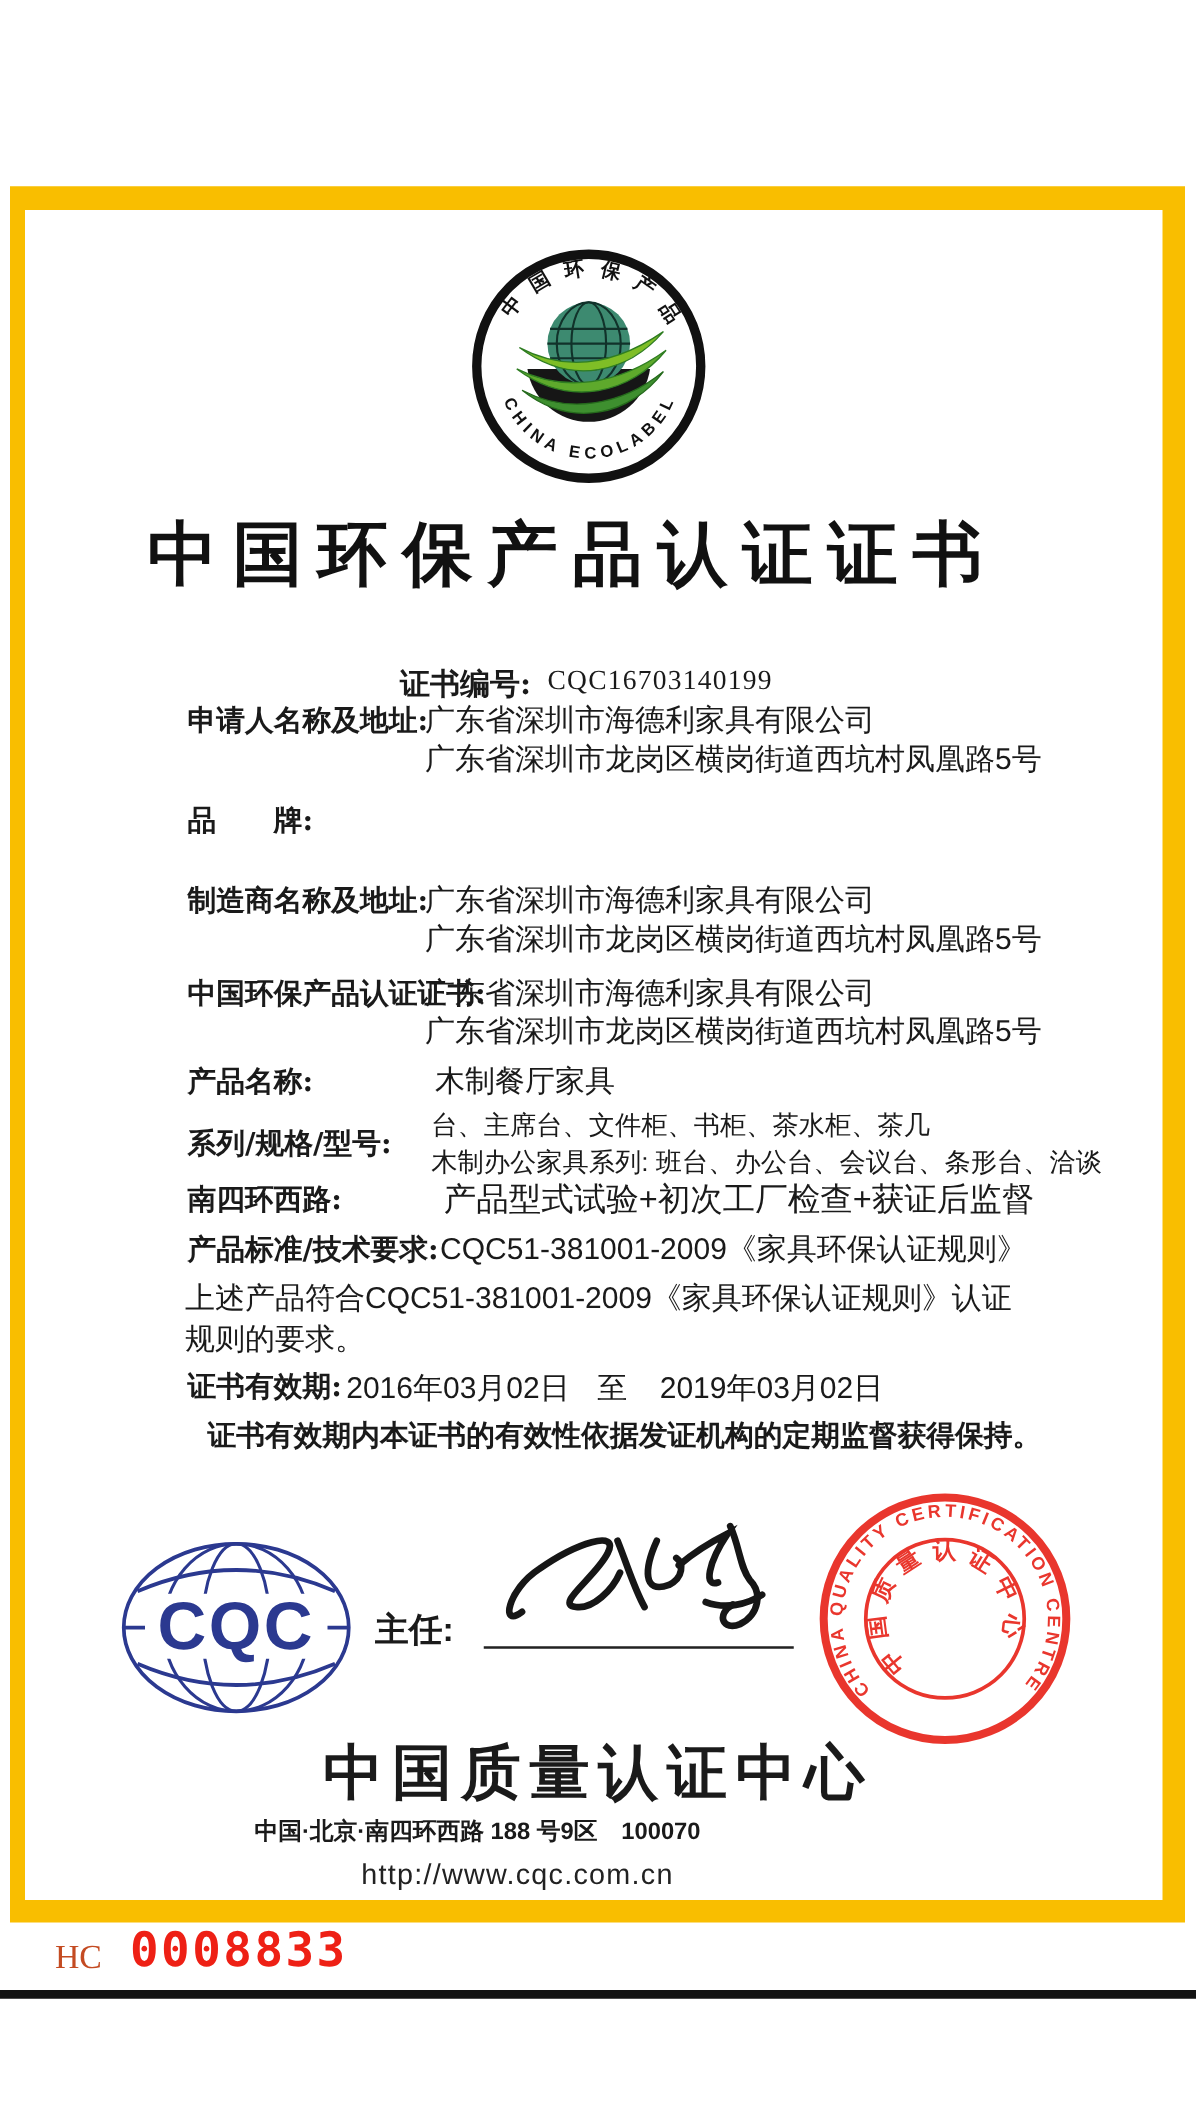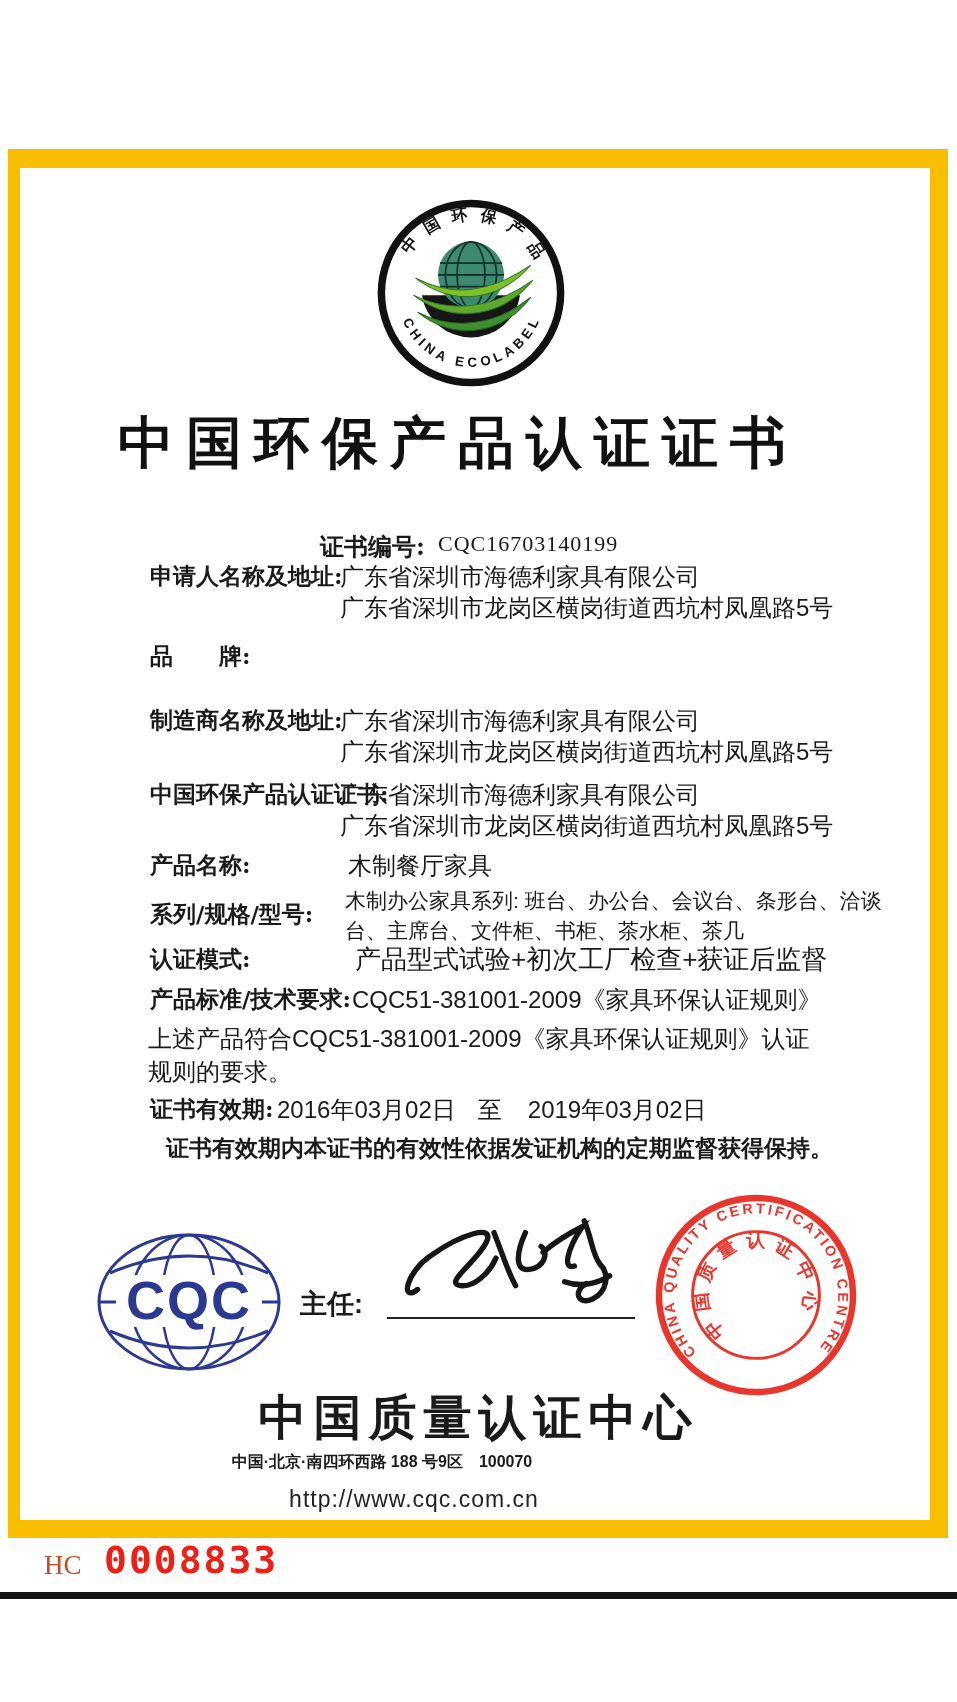--- a/index.html
+++ b/index.html
@@ -48,21 +48,21 @@
 
   .cqc-logo { position:absolute; left:93px; top:1231px; width:192px; height:142px; }
   .director { position:absolute; left:300px; top:1286px; font-size:27px; font-weight:bold; }
   .sig-line { position:absolute; left:387px; top:1317px; width:248px; height:2px; background:#222; }
   .signature { position:absolute; left:398px; top:1210px; width:245px; height:110px; }
   .stamp { position:absolute; left:653px; top:1192px; width:206px; height:206px; opacity:.92; }
 
   .issuer-name { position:absolute; left:0; top:1386px; width:957px; text-align:center;
     font-size:48px; font-weight:bold; letter-spacing:7px; }
   .issuer-address { position:absolute; left:0; top:1452px; width:764px; text-align:center;
-    font-size:16px; font-weight:bold; }
+    font-size:19px; font-weight:bold; }
   .issuer-url { position:absolute; left:0; top:1486px; width:828px; text-align:center;
     font-size:23px; color:#222; letter-spacing:1px; }
 
   .serial { position:absolute; left:44px; top:1538px; height:46px; }
   .serial .hc { position:absolute; left:0; top:12px; font-size:27px; color:#C44B22;
     font-family:"Liberation Serif","DejaVu Serif",serif; }
   .serial .num { position:absolute; left:60px; top:0; font-size:38px; font-weight:bold; color:#EE2015;
     font-family:"DejaVu Sans Mono","Liberation Mono",monospace; letter-spacing:2px; }
 
   .scan-line { position:absolute; left:0; top:1592px; width:957px; height:7px; background:#131313; }
@@ -145,27 +145,27 @@
   <div class="row row-product" style="top:850px">
     <span class="lbl">产品名称:</span>
     <div class="val">
       <span class="vline">木制餐厅家具</span>
     </div>
   </div>
 
   <div class="row row-series" style="top:886px">
     <span class="lbl">系列/规格/型号:</span>
     <div class="val">
+      <span class="vline">台、主席台、文件柜、书柜、茶水柜、茶几</span>
       <span class="vline">木制办公家具系列: 班台、办公台、会议台、条形台、洽谈</span>
-      <span class="vline">台、主席台、文件柜、书柜、茶水柜、茶几</span>
     </div>
   </div>
 
   <div class="row row-mode" style="top:944px">
-    <span class="lbl">认证模式:</span>
+    <span class="lbl">南四环西路:</span>
     <div class="val">
       <span class="vline">产品型式试验+初次工厂检查+获证后监督</span>
     </div>
   </div>
 
   <div class="row row-std" style="top:984px">
     <span class="lbl">产品标准/技术要求:</span>
     <div class="val">
       <span class="vline">CQC51-381001-2009《家具环保认证规则》</span>
     </div>

